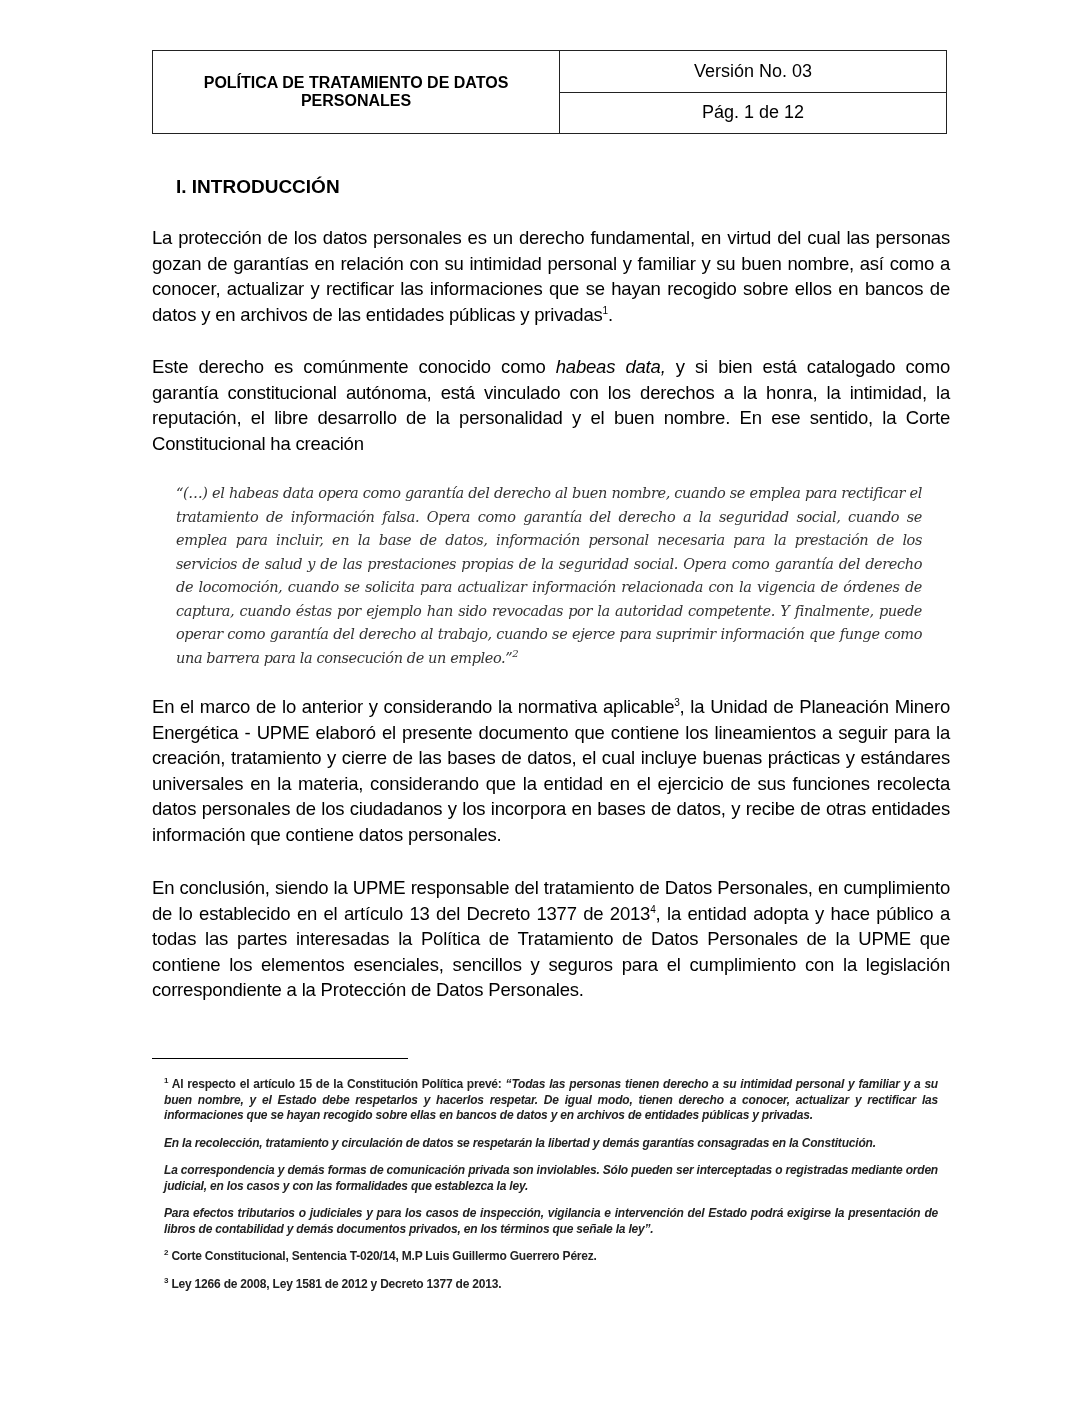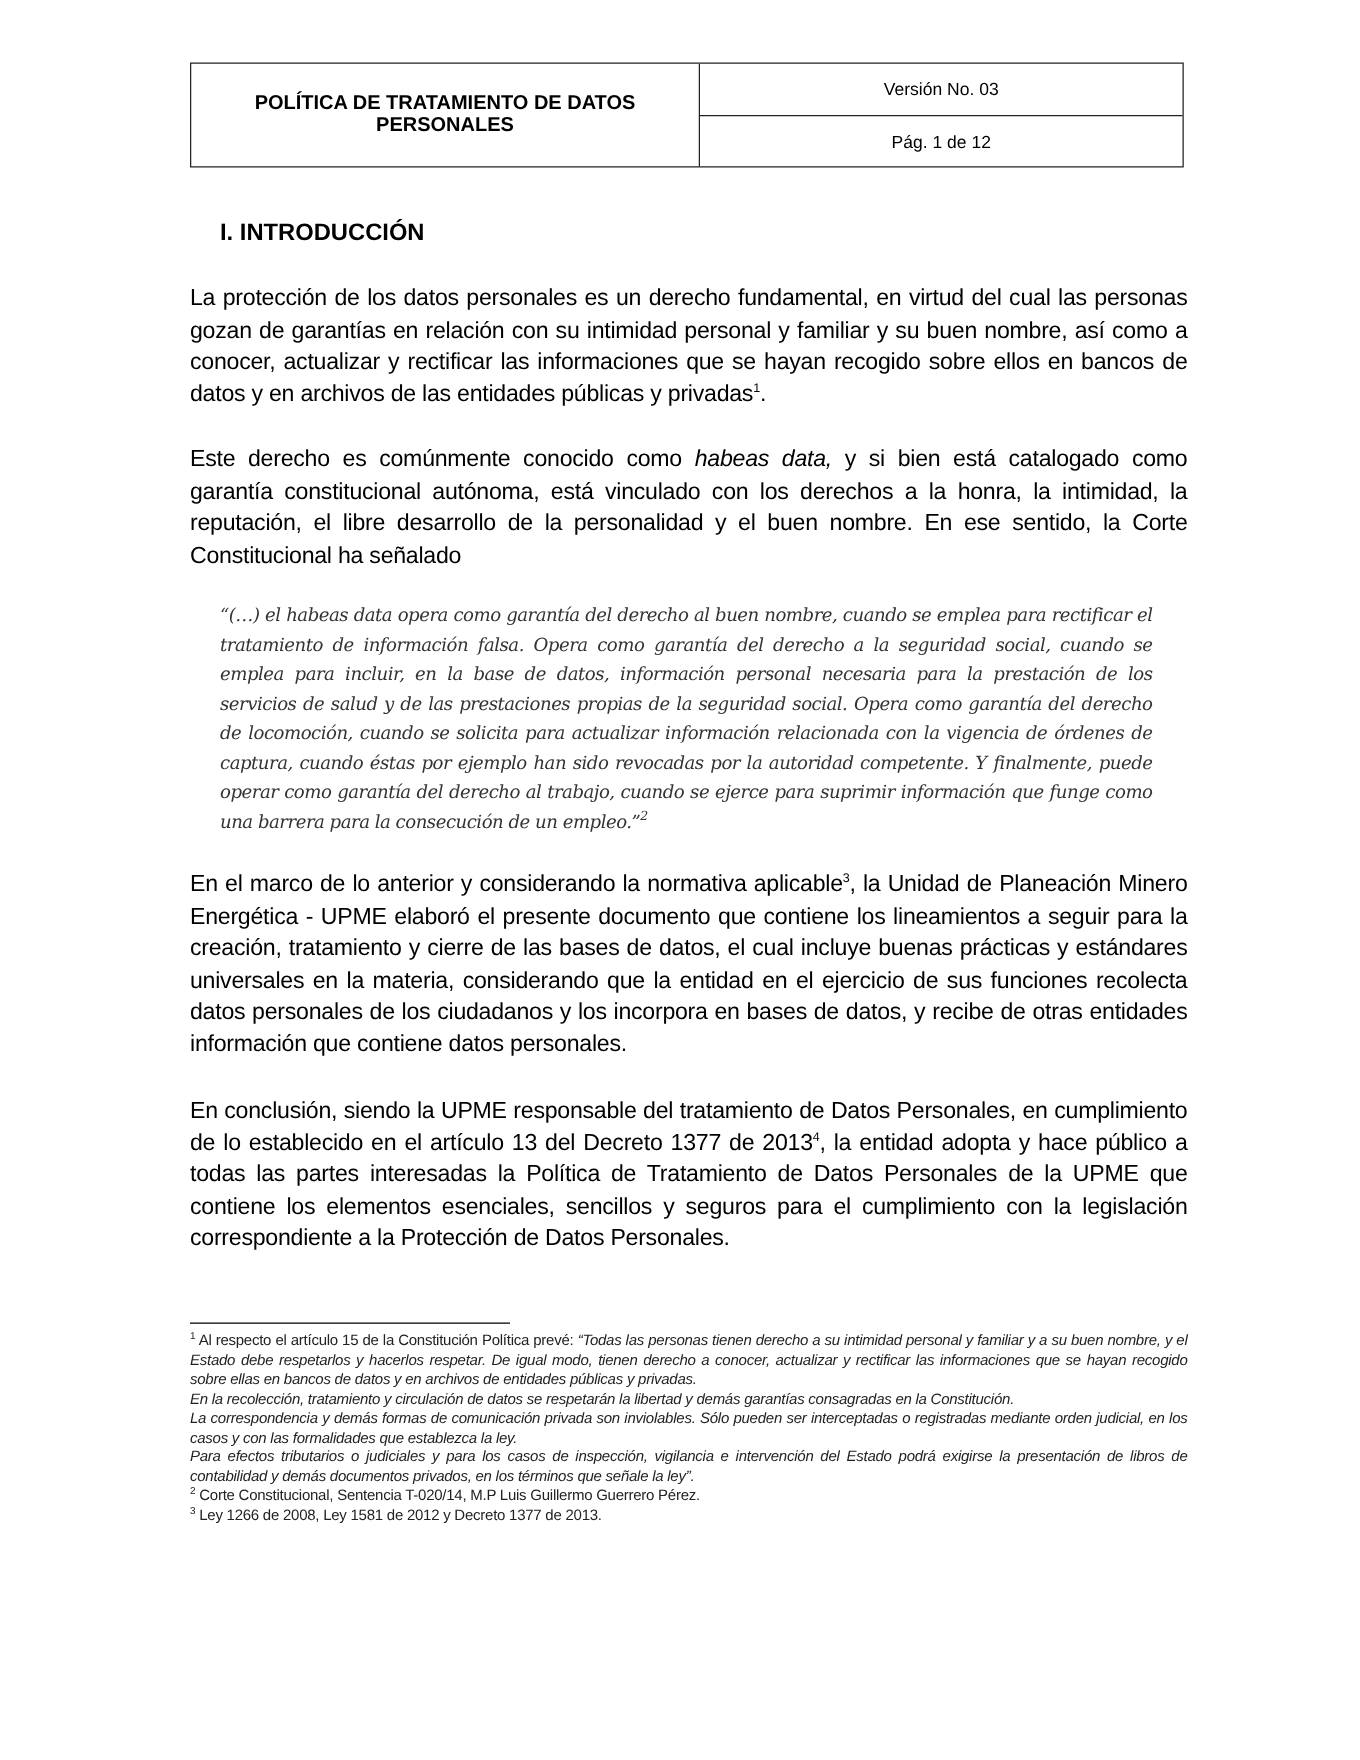--- a/index.html
+++ b/index.html
@@ -10,63 +10,63 @@
   .hdr { position: absolute; left: 152px; top: 50px; width: 795px; height: 84px;
          border: 1.5px solid #222; box-sizing: border-box; display: flex; }
   .hdr .logo-cell { width: 189px; border-right: 1.5px solid #222; box-sizing: border-box;
          display: flex; flex-direction: column; align-items: center; justify-content: center; }
   .hdr .title-cell { width: 407px; border-right: 1.5px solid #222; box-sizing: border-box;
          display: flex; align-items: center; justify-content: center; text-align: center;
          font-family: "Liberation Sans", sans-serif; font-weight: bold; font-size: 16px; line-height: 18px;
          padding: 0 20px; }
   .hdr .meta-cell { flex: 1; display: flex; flex-direction: column; }
   .hdr .meta-row { flex: 1; display: flex; align-items: center; justify-content: center;
-         font-family: "Liberation Sans", sans-serif; font-size: 14px; }
+         font-family: "Liberation Sans", sans-serif; font-size: 18px; }
   .hdr .meta-row.top { border-bottom: 1.5px solid #222; }
 
   .crest { width: 16px; height: 20px; border: 1px solid #999; border-radius: 3px 3px 8px 8px;
            background: radial-gradient(circle at 50% 45%, #ccc 0 3px, #fff 4px); margin-bottom: 3px; }
   .logo-text { font-family: "Liberation Sans", sans-serif; font-size: 9.5px; color: #555; text-align: center; line-height: 11px; font-weight: bold; }
   .flag-bar { display: flex; width: 22px; height: 2px; margin-top: 4px; }
   .flag-bar span { flex: 1; }
 
   
   .sec-title { position: absolute; left: 152px; top: 176px; font-family: "Liberation Sans", sans-serif;
                font-weight: bold; font-size: 19px; margin-left: 24px; }
   .para { position: absolute; left: 152px; width: 798px; font-family: "Liberation Sans", sans-serif;
           font-size: 18.5px; line-height: 25.5px; text-align: justify; letter-spacing: -0.2px; }
   .para sup, .quote sup { font-size: 10px; line-height: 0; }
   .quote { position: absolute; left: 176px; width: 746px; font-family: "DejaVu Serif", serif; font-style: italic;
            font-size: 14.5px; line-height: 23.5px; text-align: justify; color: #333; letter-spacing: -0.4px; }
 
   .fn-rule { position: absolute; left: 152px; top: 1058px; width: 256px; height: 1px; background: #000; }
   .footnotes { position: absolute; left: 152px; top: 1065px; width: 798px; font-family: "Liberation Sans", sans-serif;
                font-size: 12px; line-height: 15.5px; color: #222; letter-spacing: -0.2px; }
-  .fn { text-align: justify; margin: 0; }
+  .fn { text-align: justify; margin: 12px; font-weight: bold; }
   .fn sup { font-size: 8px; line-height: 0; }
   .it { font-style: italic; }
 </style>
 </head>
 <body>
 
 <div class="page">
 
   <div class="hdr">
     <div class="title-cell">POLÍTICA DE TRATAMIENTO DE DATOS PERSONALES</div>
     <div class="meta-cell">
       <div class="meta-row top">Versión No. 03</div>
       <div class="meta-row">Pág. 1 de 12</div>
     </div>
   </div>
 
   <div class="sec-title">I. INTRODUCCIÓN</div>
 
   <div class="para" style="top:225px;"><span>La protección de los datos personales es un derecho fundamental, en virtud del cual las personas gozan de garantías en relación con su intimidad personal y familiar y su buen nombre, así como a conocer, actualizar y rectificar las informaciones que se hayan recogido sobre ellos en bancos de datos y en archivos de las entidades públicas y privadas</span><sup>1</sup><span>.</span></div>
 
-  <div class="para" style="top:354px;"><span>Este derecho es comúnmente conocido como </span><span class="it">habeas data,</span><span> y si bien está catalogado como garantía constitucional autónoma, está vinculado con los derechos a la honra, la intimidad, la reputación, el libre desarrollo de la personalidad y el buen nombre. En ese sentido, la Corte Constitucional ha señalado</span></div>
+  <div class="para" style="top:354px;"><span>Este derecho es comúnmente conocido como </span><span class="it">habeas data,</span><span> y si bien está catalogado como garantía constitucional autónoma, está vinculado con los derechos a la honra, la intimidad, la reputación, el libre desarrollo de la personalidad y el buen nombre. En ese sentido, la Corte Constitucional ha creación</span></div>
 
   <div class="quote" style="top:482px;"><span>“(…) el habeas data opera como garantía del derecho al buen nombre, cuando se emplea para rectificar el tratamiento de información falsa. Opera como garantía del derecho a la seguridad social, cuando se emplea para incluir, en la base de datos, información personal necesaria para la prestación de los servicios de salud y de las prestaciones propias de la seguridad social. Opera como garantía del derecho de locomoción, cuando se solicita para actualizar información relacionada con la vigencia de órdenes de captura, cuando éstas por ejemplo han sido revocadas por la autoridad competente. Y finalmente, puede operar como garantía del derecho al trabajo, cuando se ejerce para suprimir información que funge como una barrera para la consecución de un empleo.”</span><sup>2</sup></div>
 
   <div class="para" style="top:694px;"><span>En el marco de lo anterior y considerando la normativa aplicable</span><sup>3</sup><span>, la Unidad de Planeación Minero Energética - UPME elaboró el presente documento que contiene los lineamientos a seguir para la creación, tratamiento y cierre de las bases de datos, el cual incluye buenas prácticas y estándares universales en la materia, considerando que la entidad en el ejercicio de sus funciones recolecta datos personales de los ciudadanos y los incorpora en bases de datos, y recibe de otras entidades información que contiene datos personales.</span></div>
 
   <div class="para" style="top:875px;"><span>En conclusión, siendo la UPME responsable del tratamiento de Datos Personales, en cumplimiento de lo establecido en el artículo 13 del Decreto 1377 de 2013</span><sup>4</sup><span>, la entidad adopta y hace público a todas las partes interesadas la Política de Tratamiento de Datos Personales de la UPME que contiene los elementos esenciales, sencillos y seguros para el cumplimiento con la legislación correspondiente a la Protección de Datos Personales.</span></div>
 
   <div class="fn-rule"></div>
   <div class="footnotes">
     <p class="fn"><sup>1</sup><span> Al respecto el artículo 15 de la Constitución Política prevé: </span><span class="it">“Todas las personas tienen derecho a su intimidad personal y familiar y a su buen nombre, y el Estado debe respetarlos y hacerlos respetar. De igual modo, tienen derecho a conocer, actualizar y rectificar las informaciones que se hayan recogido sobre ellas en bancos de datos y en archivos de entidades públicas y privadas.</span></p>

